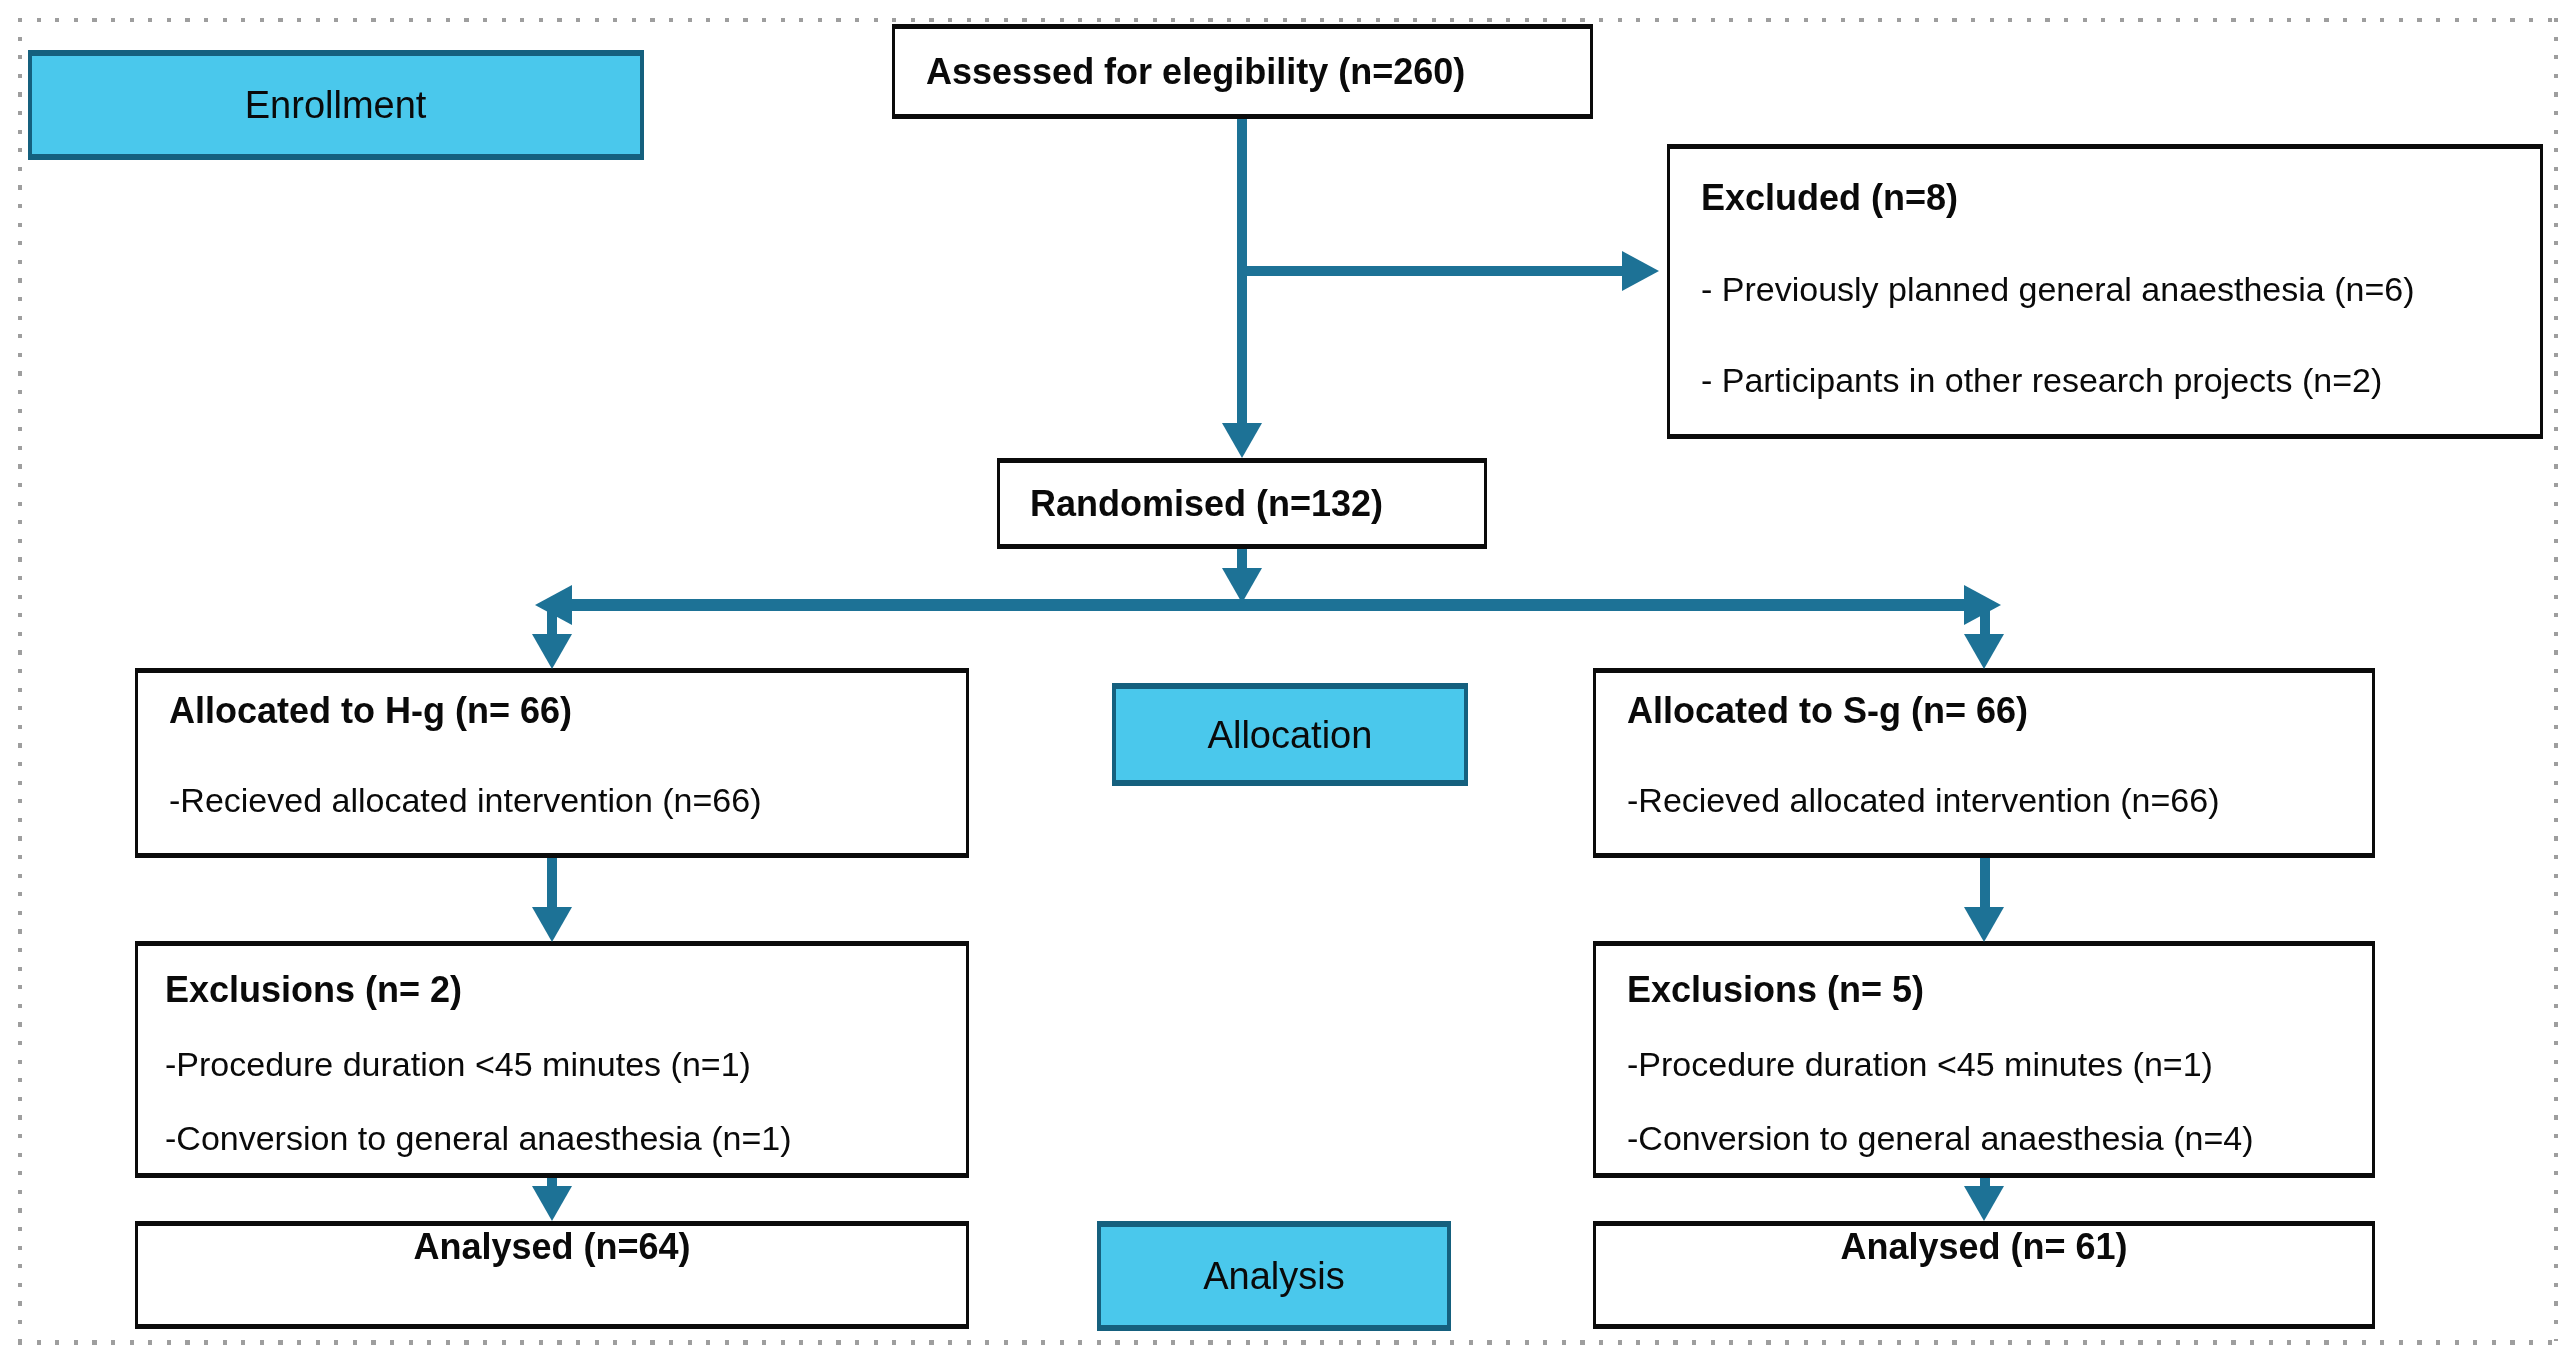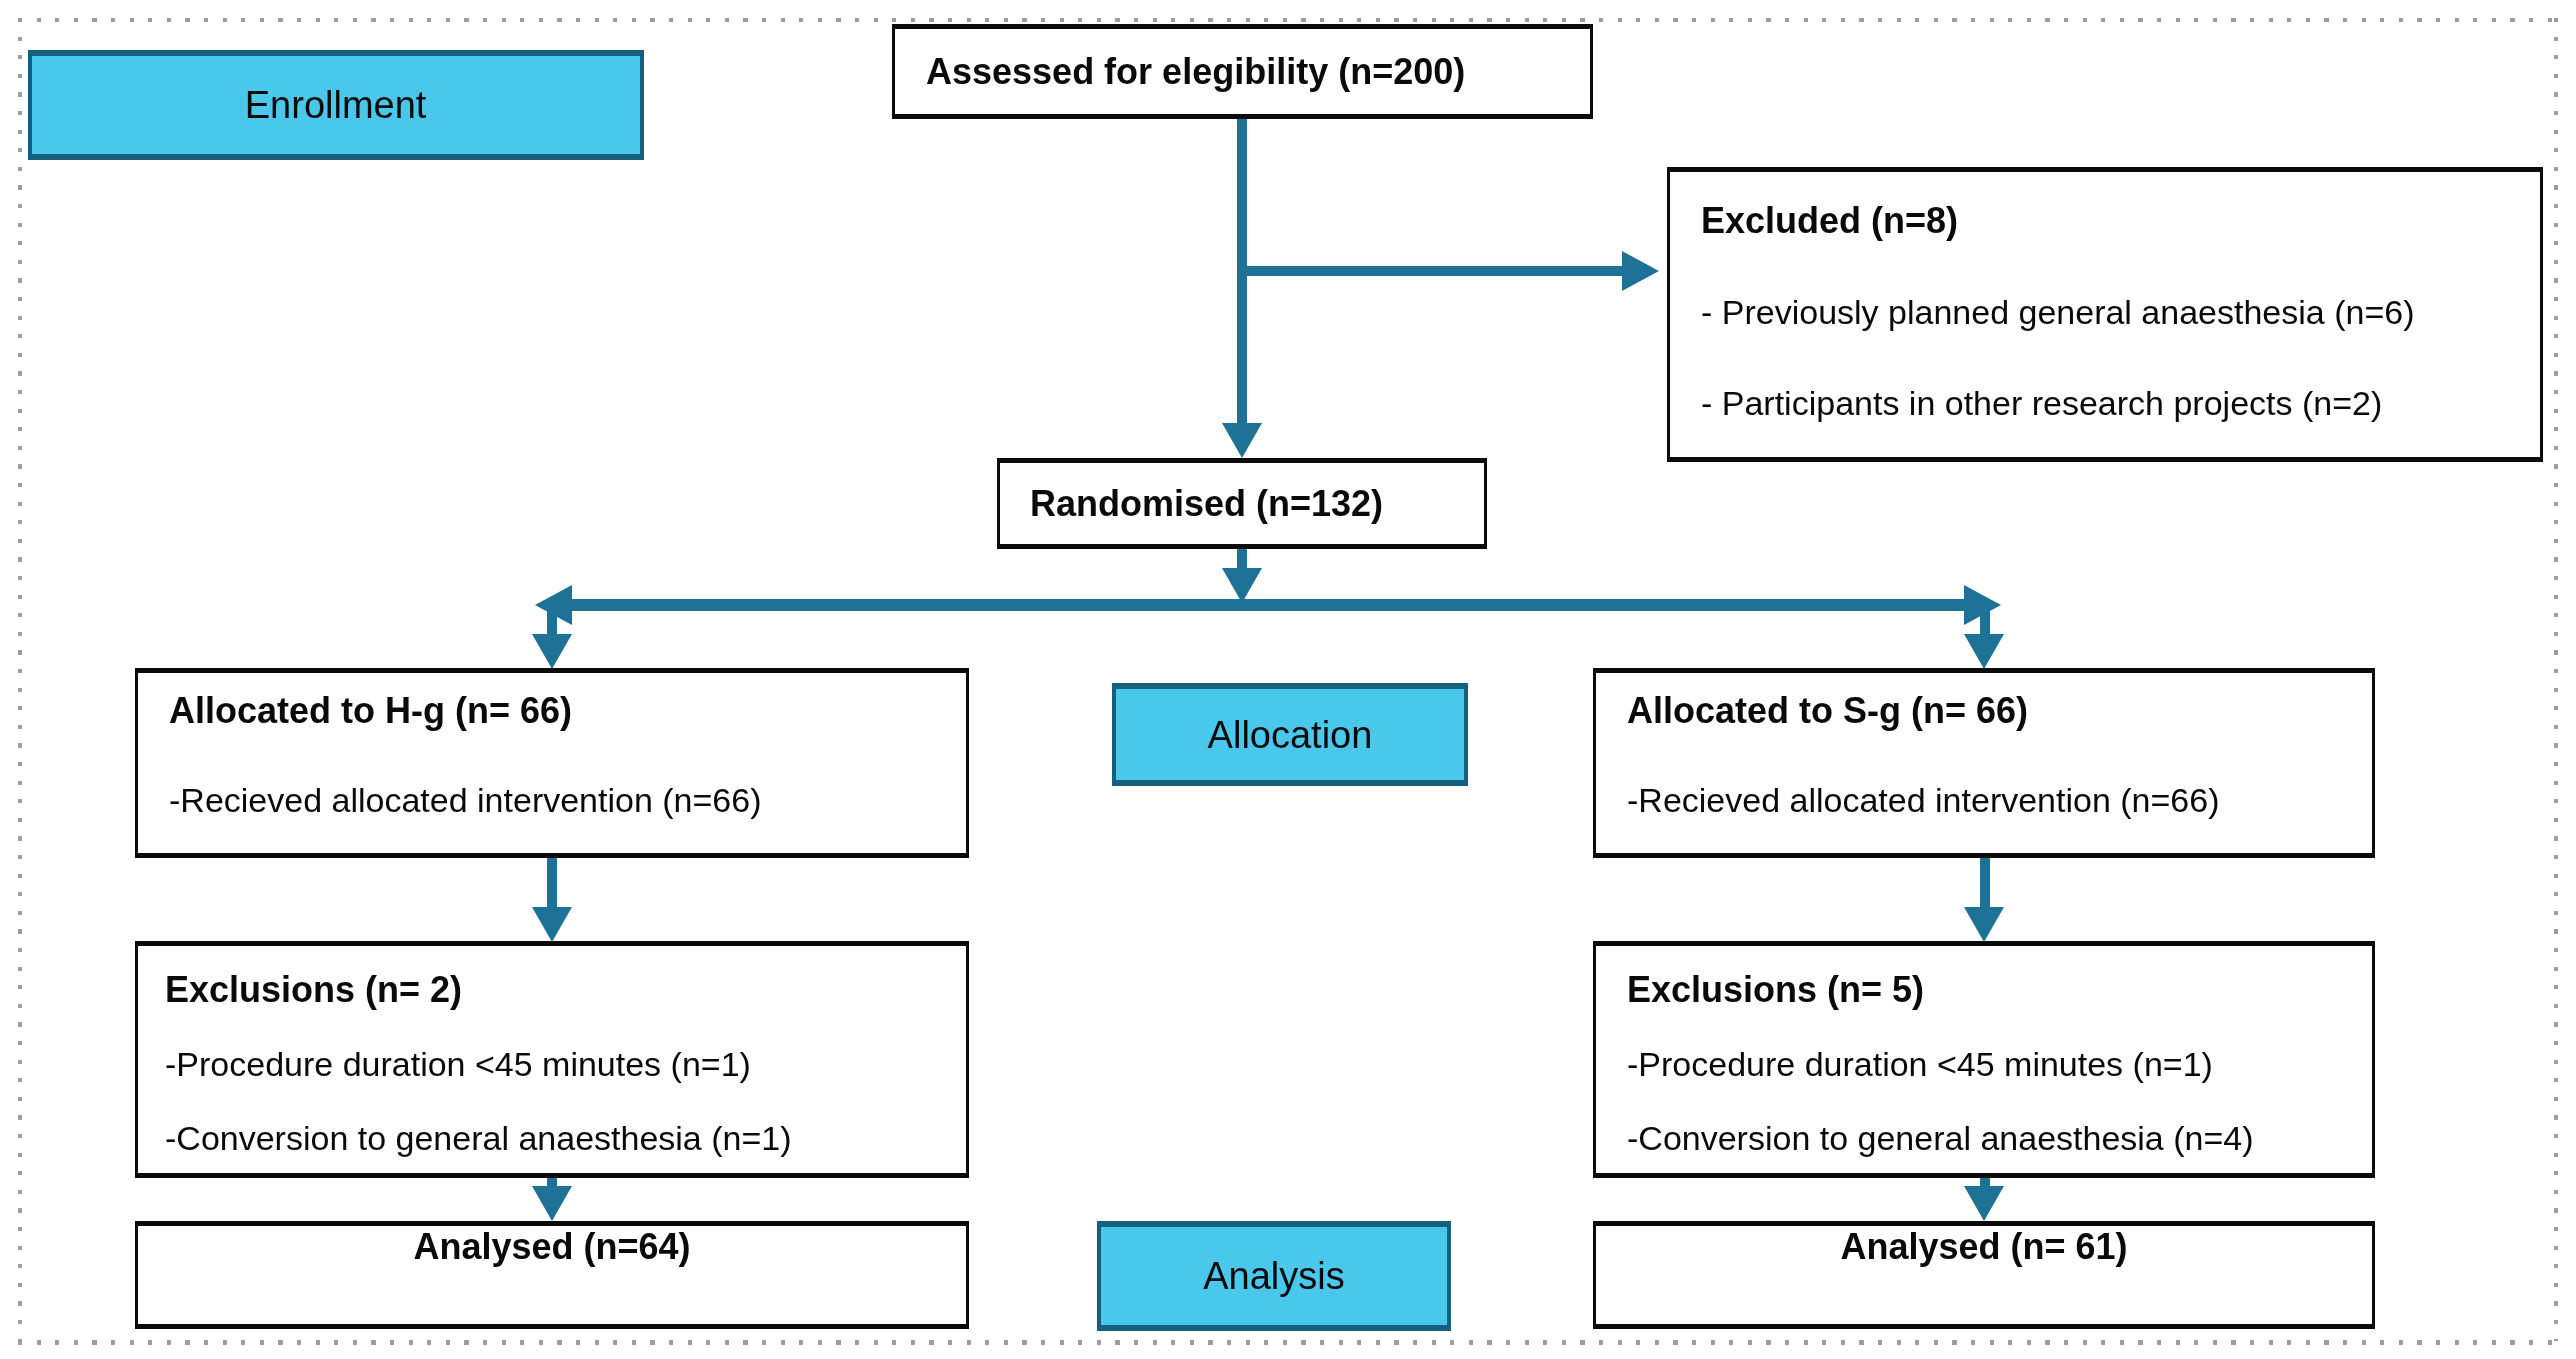--- a/index.html
+++ b/index.html
@@ -79,24 +79,24 @@
     <span class="stage-text">Enrollment</span>
   </div>
   <div class="stage" style="left:1096px; top:683px; width:356px; height:103px;margin-left:16px;">
     <span class="stage-text">Allocation</span>
   </div>
   <div class="stage" style="left:1097px; top:1221px; width:354px; height:110px;">
     <span class="stage-text">Analysis</span>
   </div>
 
   <div class="wbox" style="left:892px; top:24px; width:701px; height:95px; justify-content:center; padding-left:31px;">
-    <div class="box-title">Assessed for elegibility (n=200)</div>
+    <div class="box-title">Assessed for elegibility (n=260)</div>
   </div>
 
-  <div class="wbox" style="left:1667px; top:144px; width:876px; height:295px; padding:27.6px 0 0 31px; gap:49px;margin-top:23px;">
+  <div class="wbox" style="left:1667px; top:144px; width:876px; height:295px; padding:27.6px 0 0 31px; gap:49px;">
     <div class="box-title">Excluded (n=8)</div>
     <div class="box-item">- Previously planned general anaesthesia (n=6)</div>
     <div class="box-item">- Participants in other research projects (n=2)</div>
   </div>
 
   <div class="wbox" style="left:997px; top:458px; width:490px; height:91px; justify-content:center; padding-left:30px;">
     <div class="box-title">Randomised (n=132)</div>
   </div>
 
   <div class="wbox" style="left:135px; top:668px; width:834px; height:190px; padding:17px 0 0 31px; gap:47px;">

